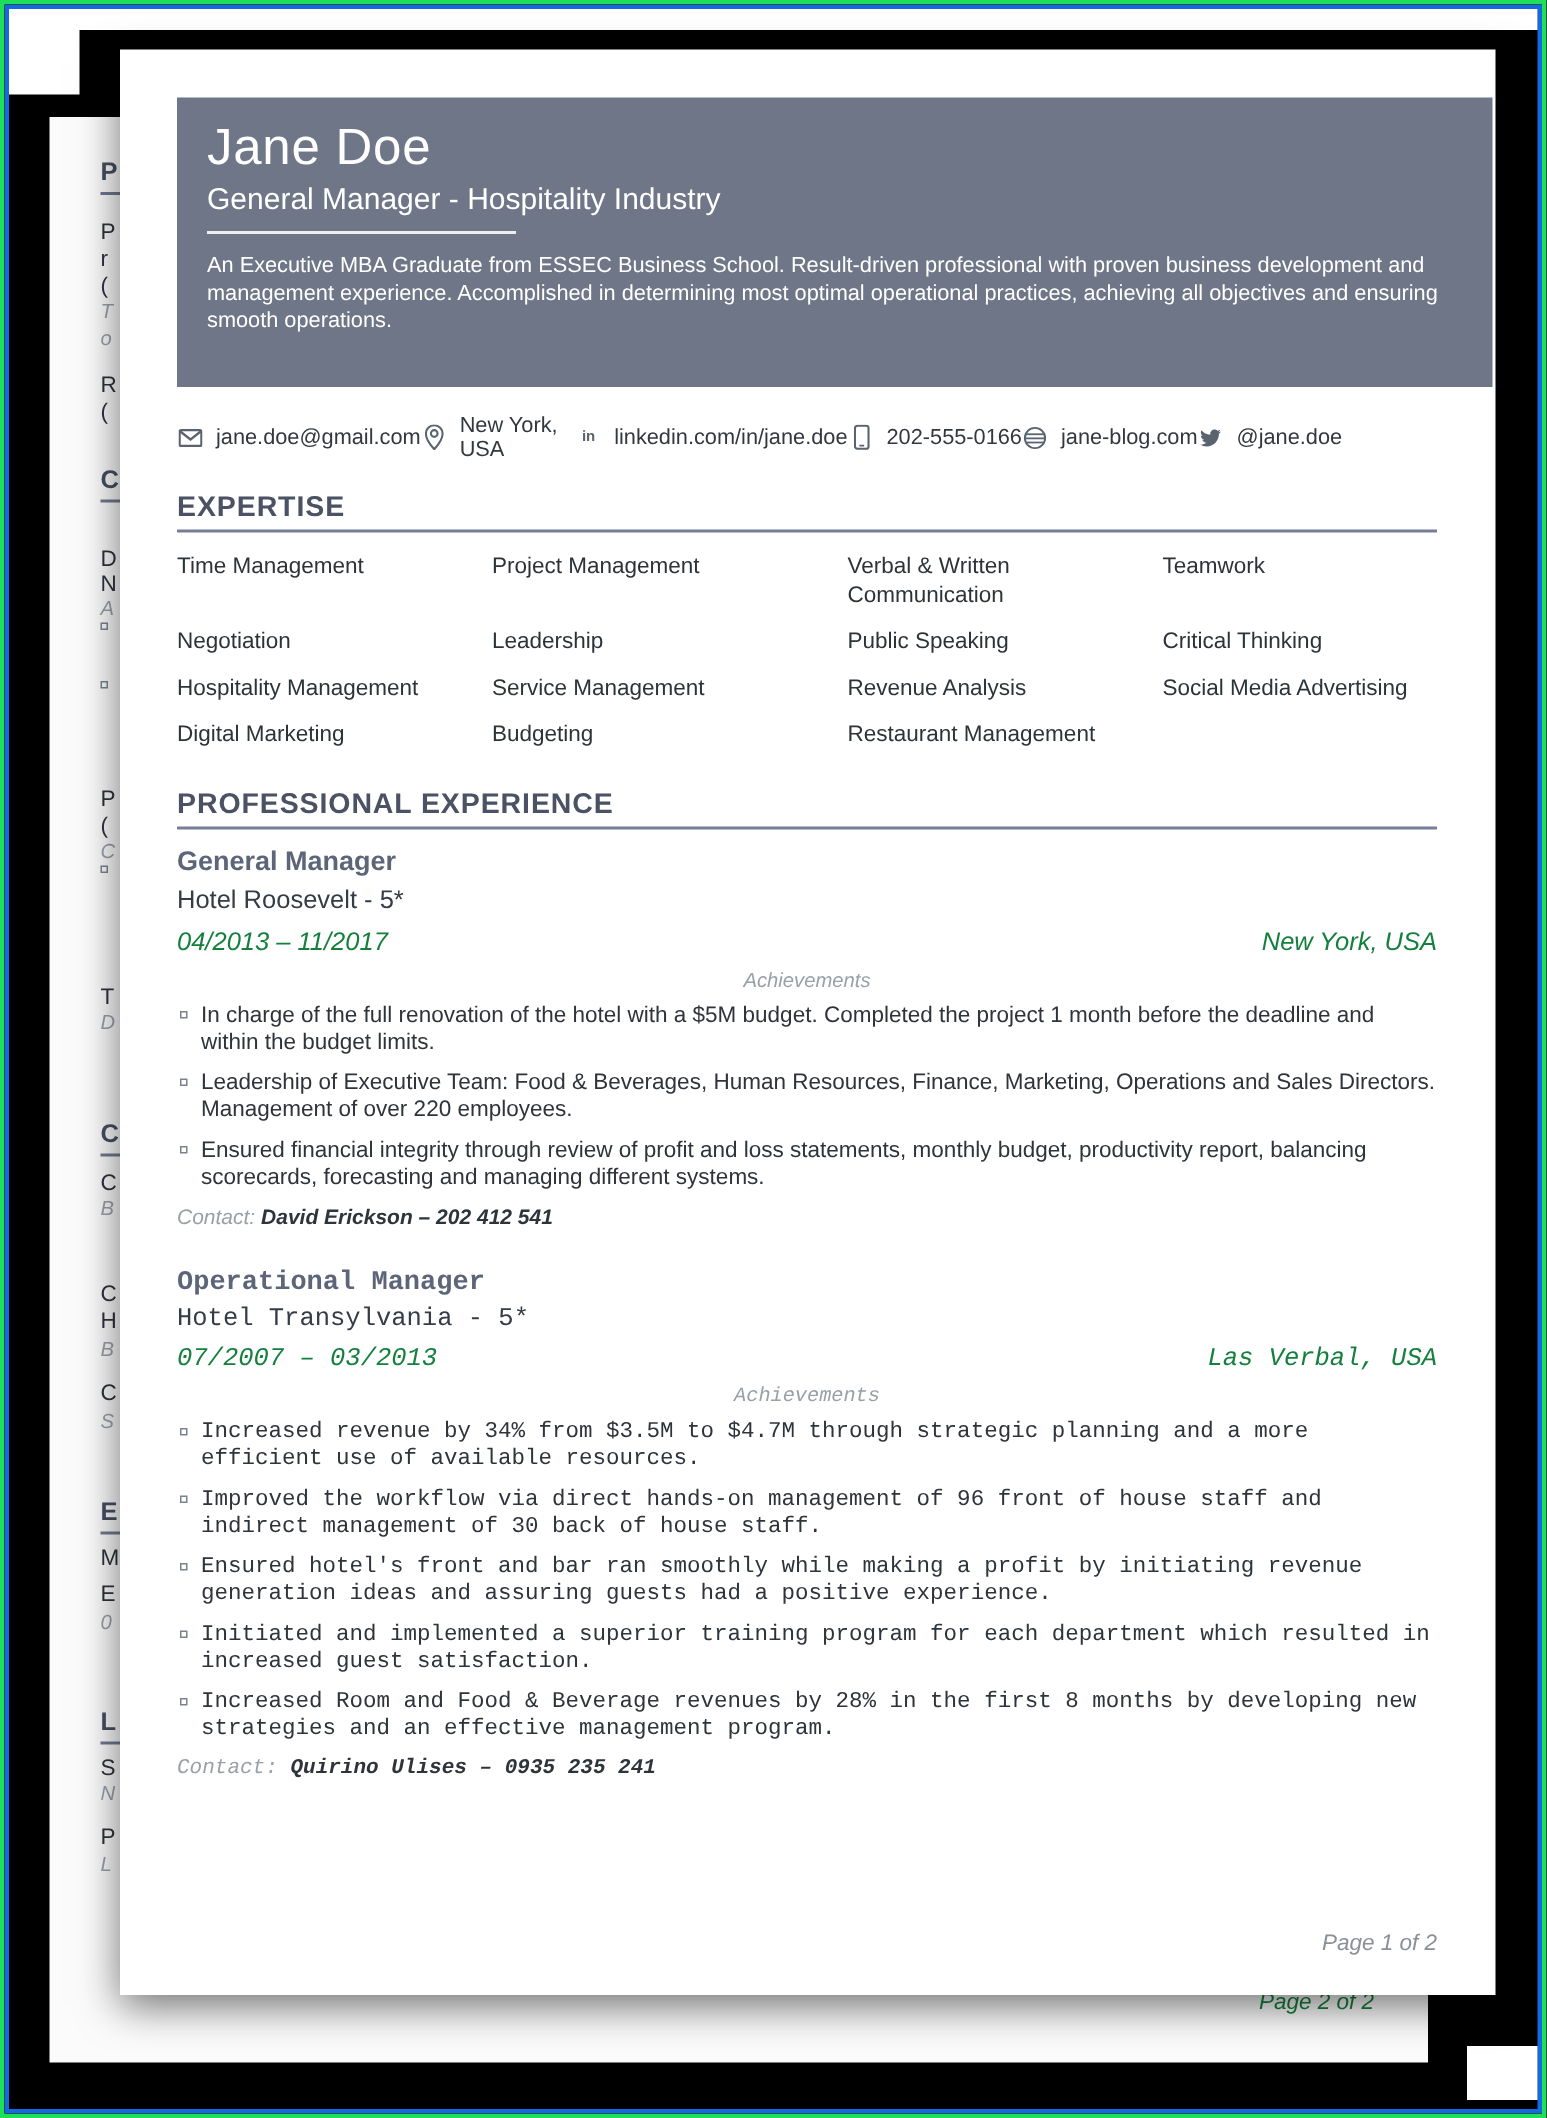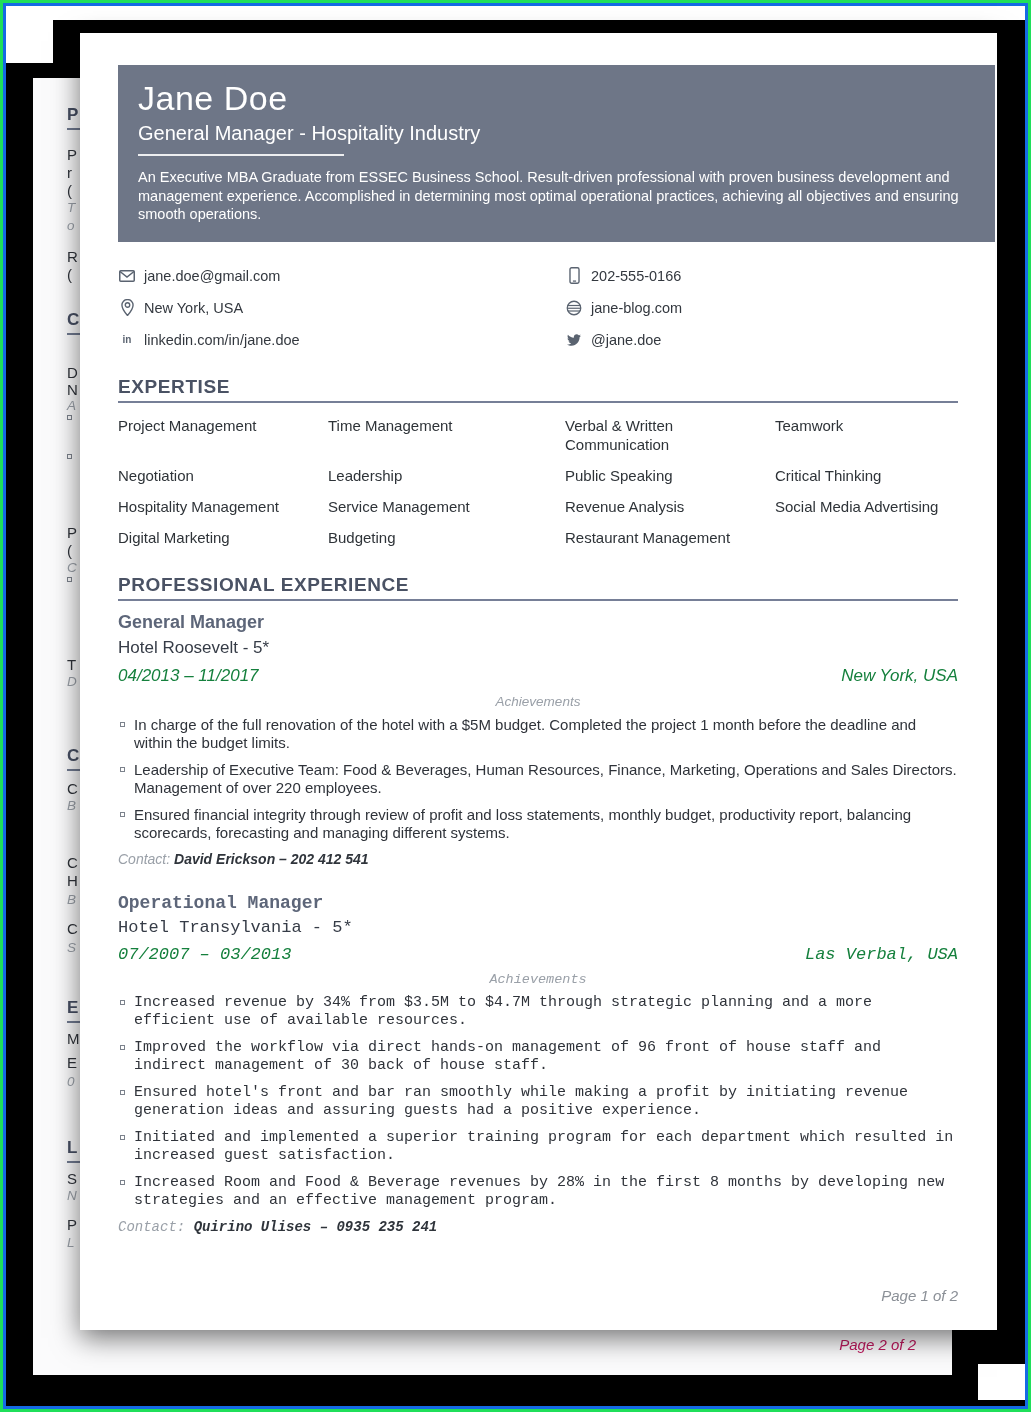--- a/index.html
+++ b/index.html
@@ -27,44 +27,44 @@
   .page2 {
     position:absolute; left:27px; top:72px; width:919px; height:1297px;
     background:#fbfbfc; box-shadow:0 4px 14px rgba(0,0,0,.55);
   }
   .frag { position:absolute; left:34px; width:60px; white-space:nowrap; }
   .frag-heading { font-size:17px; font-weight:bold; color:#474f63; border-bottom:2px solid #707a90; padding-bottom:3px; width:46px; }
   .frag-body    { font-size:15px; color:#2f333a; }
   .frag-muted   { font-size:13.5px; font-style:italic; color:#9aa0a8; }
   .frag-bullet  { width:5px; height:5px; border:1.5px solid #7c828c; background:transparent; }
   .page2-footer {
-    position:absolute; right:36px; bottom:22px;
-    font-size:15px; font-style:italic; color:#be185d;
+    position:absolute; right:36px; bottom:32px;
+    font-size:15px; font-style:italic; color:#15803d;
   }
 
   
   .page1 {
     position:absolute; left:74px; top:27px; width:917px; height:1297px;
     background:#fff; box-shadow:0 8px 26px rgba(0,0,0,.55);
     padding:32px 39px 0 38px;
   }
 
   .header-block {
     background:#6e7687; color:#fff;
     margin-right:-37px;                 
-    padding:14px 22px 18px 20px;
+    padding:14px 22px 34px 20px;
     min-height:160px;
   }
   .name { font-size:34px; font-weight:300; letter-spacing:.5px; line-height:1.15; }
   .job-headline { font-size:20px; font-weight:400; margin-top:4px; }
   .headline-rule { width:206px; height:2px; background:rgba(255,255,255,.88); margin-top:9px; }
   .summary { font-size:14.5px; line-height:18.5px; margin-top:12px; max-width:835px; }
 
   .contact-grid { display:flex; margin-top:18px; }
-  .contact-col { display:flex; flex-direction:column; }
+  .contact-col { display:flex; }
   .contact-col.left  { width:447px; }
   .contact-row { display:flex; align-items:center; height:32px; }
   .cicon { width:18px; height:18px; display:inline-flex; align-items:center; justify-content:center; margin-right:8px; color:#5a6370; flex:none; }
   .cicon svg { display:block; }
   .in-glyph { font-weight:bold; font-size:10px; color:#5a6370; font-family:"Liberation Sans",sans-serif; }
   .cval { font-size:14.5px; color:#33383f; }
 
   .section-title {
     font-size:19px; font-weight:bold; letter-spacing:.6px; color:#4a5264;
     border-bottom:2px solid #767f97; padding-bottom:3px;
@@ -250,23 +250,23 @@
                 </svg>
             </span>
             <span class="cval">@jane.doe</span>
           </div>
         </div>
       </div>
 
       <div class="section-title mt-expertise">EXPERTISE</div>
       <div class="skills-grid">
 
+          <div class="skill">Time Management</div>
+
           <div class="skill">Project Management</div>
-
-          <div class="skill">Time Management</div>
 
           <div class="skill">Verbal &amp; Written Communication</div>
 
           <div class="skill">Teamwork</div>
 
           <div class="skill">Negotiation</div>
 
           <div class="skill">Leadership</div>
 
           <div class="skill">Public Speaking</div>

